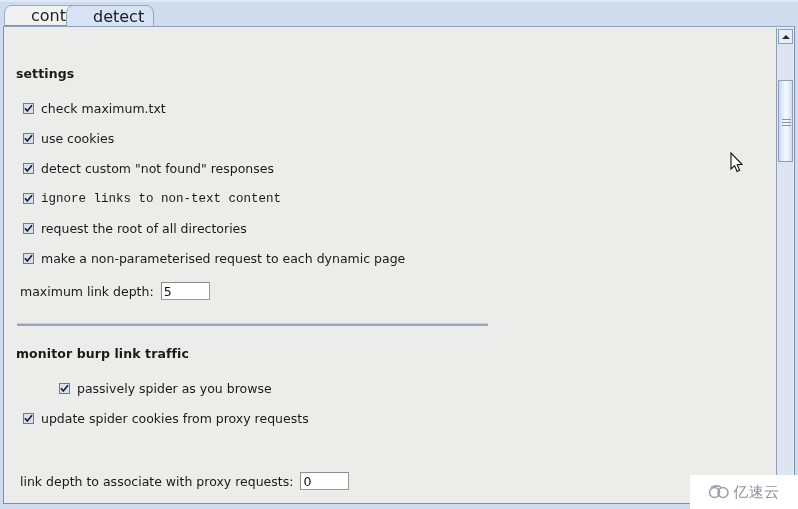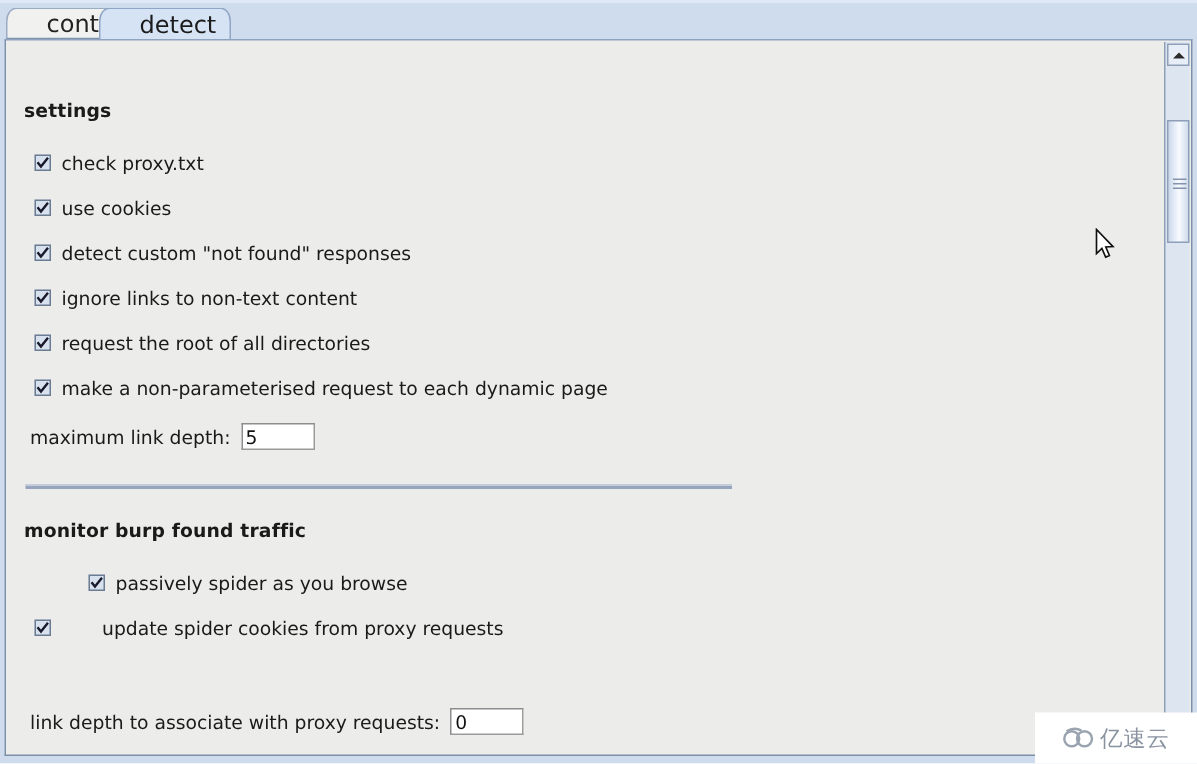--- a/index.html
+++ b/index.html
@@ -260,42 +260,42 @@
     <div class="panel-inner">
 
       <div class="section-title" style="left:11px; top:38px;">settings</div>
 
       <div class="check-row" style="left:18px; top:73px;">
         <span class="cbx">
           <svg width="9" height="9" viewBox="0 0 9 9">
               <path d="M1 4.2 L3.3 7 L8 1.2" stroke="#1a1a2e" stroke-width="1.6" fill="none"></path>
             </svg>
         </span>
-        <span class="lbl">check proxy.txt</span>
+        <span class="lbl">check maximum.txt</span>
       </div>
 
       <div class="check-row" style="left:18px; top:103px;">
         <span class="cbx">
           <svg width="9" height="9" viewBox="0 0 9 9">
               <path d="M1 4.2 L3.3 7 L8 1.2" stroke="#1a1a2e" stroke-width="1.6" fill="none"></path>
             </svg>
         </span>
         <span class="lbl">use cookies</span>
       </div>
 
       <div class="check-row" style="left:18px; top:133px;">
         <span class="cbx">
           <svg width="9" height="9" viewBox="0 0 9 9">
               <path d="M1 4.2 L3.3 7 L8 1.2" stroke="#1a1a2e" stroke-width="1.6" fill="none"></path>
             </svg>
         </span>
         <span class="lbl">detect custom "not found" responses</span>
       </div>
 
-      <div class="check-row" style="left:18px; top:163px;">
+      <div class="check-row" style="left:18px; top:163px;font-family:Liberation Mono, monospace;">
         <span class="cbx">
           <svg width="9" height="9" viewBox="0 0 9 9">
               <path d="M1 4.2 L3.3 7 L8 1.2" stroke="#1a1a2e" stroke-width="1.6" fill="none"></path>
             </svg>
         </span>
         <span class="lbl">ignore links to non-text content</span>
       </div>
 
       <div class="check-row" style="left:18px; top:193px;">
         <span class="cbx">
@@ -315,32 +315,32 @@
         <span class="lbl">make a non-parameterised request to each dynamic page</span>
       </div>
 
       <div class="field-row" style="left:15px; top:254px;">
         <span class="lbl">maximum link depth:</span>
         <input class="tbox" style="width: 49px;" type="text" value="5">
       </div>
 
       <div class="sep" style="left:12px; top:295px; width:471px;"></div>
 
-      <div class="section-title" style="left:11px; top:318px;">monitor burp found traffic</div>
+      <div class="section-title" style="left:11px; top:318px;">monitor burp link traffic</div>
 
       <div class="check-row" style="left:18px; top:353px;margin-left:36px;">
         <span class="cbx">
           <svg width="9" height="9" viewBox="0 0 9 9">
               <path d="M1 4.2 L3.3 7 L8 1.2" stroke="#1a1a2e" stroke-width="1.6" fill="none"></path>
             </svg>
         </span>
         <span class="lbl">passively spider as you browse</span>
       </div>
 
-      <div class="check-row" style="left:18px; top:383px;gap:27px;">
+      <div class="check-row" style="left:18px; top:383px;">
         <span class="cbx">
           <svg width="9" height="9" viewBox="0 0 9 9">
               <path d="M1 4.2 L3.3 7 L8 1.2" stroke="#1a1a2e" stroke-width="1.6" fill="none"></path>
             </svg>
         </span>
         <span class="lbl">update spider cookies from proxy requests</span>
       </div>
 
 
       <div class="field-row" style="left:15px; top:444px;">

